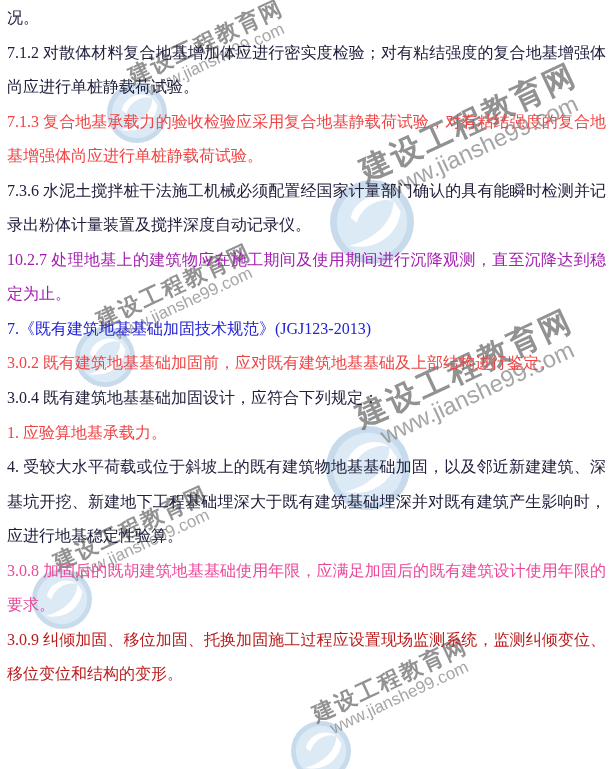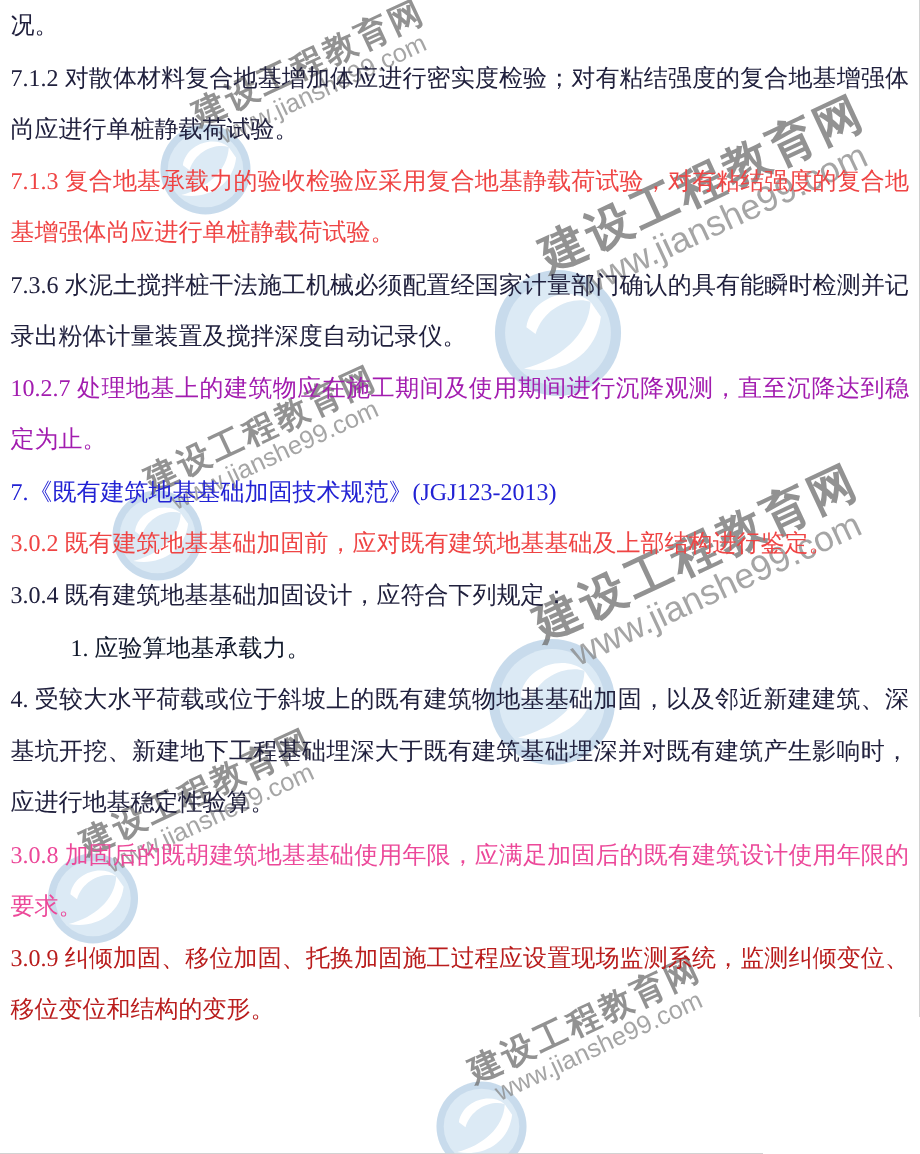--- a/index.html
+++ b/index.html
@@ -167,18 +167,18 @@
     </div>
   <div class="text-layer">
       <p class="para body" style="color: rgb(32, 32, 61);">况。</p>
       <p class="para body" style="color: rgb(32, 32, 61);">7.1.2 对散体材料复合地基增加体应进行密实度检验；对有粘结强度的复合地基增强体尚应进行单桩静载荷试验。</p>
       <p class="para body" style="color: #ef4444;">7.1.3 复合地基承载力的验收检验应采用复合地基静载荷试验，对有粘结强度的复合地基增强体尚应进行单桩静载荷试验。</p>
       <p class="para body" style="color: rgb(32, 32, 61);">7.3.6 水泥土搅拌桩干法施工机械必须配置经国家计量部门确认的具有能瞬时检测并记录出粉体计量装置及搅拌深度自动记录仪。</p>
       <p class="para body" style="color: #a21caf;">10.2.7 处理地基上的建筑物应在施工期间及使用期间进行沉降观测，直至沉降达到稳定为止。</p>
       <p class="para heading" style="color: rgb(34, 34, 212);">7.《既有建筑地基基础加固技术规范》(JGJ123-2013)</p>
       <p class="para body" style="color: #ef4444;">3.0.2 既有建筑地基基础加固前，应对既有建筑地基基础及上部结构进行鉴定。</p>
       <p class="para body" style="color: rgb(32, 32, 61);">3.0.4 既有建筑地基基础加固设计，应符合下列规定：</p>
-      <p class="para body" style="color: #0f172a; margin-left: 40px;">1. 应验算地基承载力。</p>
+      <p class="para body" style="color: #ef4444;">1. 应验算地基承载力。</p>
       <p class="para body" style="color: rgb(32, 32, 61);">4. 受较大水平荷载或位于斜坡上的既有建筑物地基基础加固，以及邻近新建建筑、深基坑开挖、新建地下工程基础埋深大于既有建筑基础埋深并对既有建筑产生影响时，应进行地基稳定性验算。</p>
       <p class="para body" style="color: #ec4899;">3.0.8 加固后的既胡建筑地基基础使用年限，应满足加固后的既有建筑设计使用年限的要求。</p>
       <p class="para body" style="color: #b91c1c;">3.0.9 纠倾加固、移位加固、托换加固施工过程应设置现场监测系统，监测纠倾变位、移位变位和结构的变形。</p>
     </div>
 </div>
 
 </body></html>

